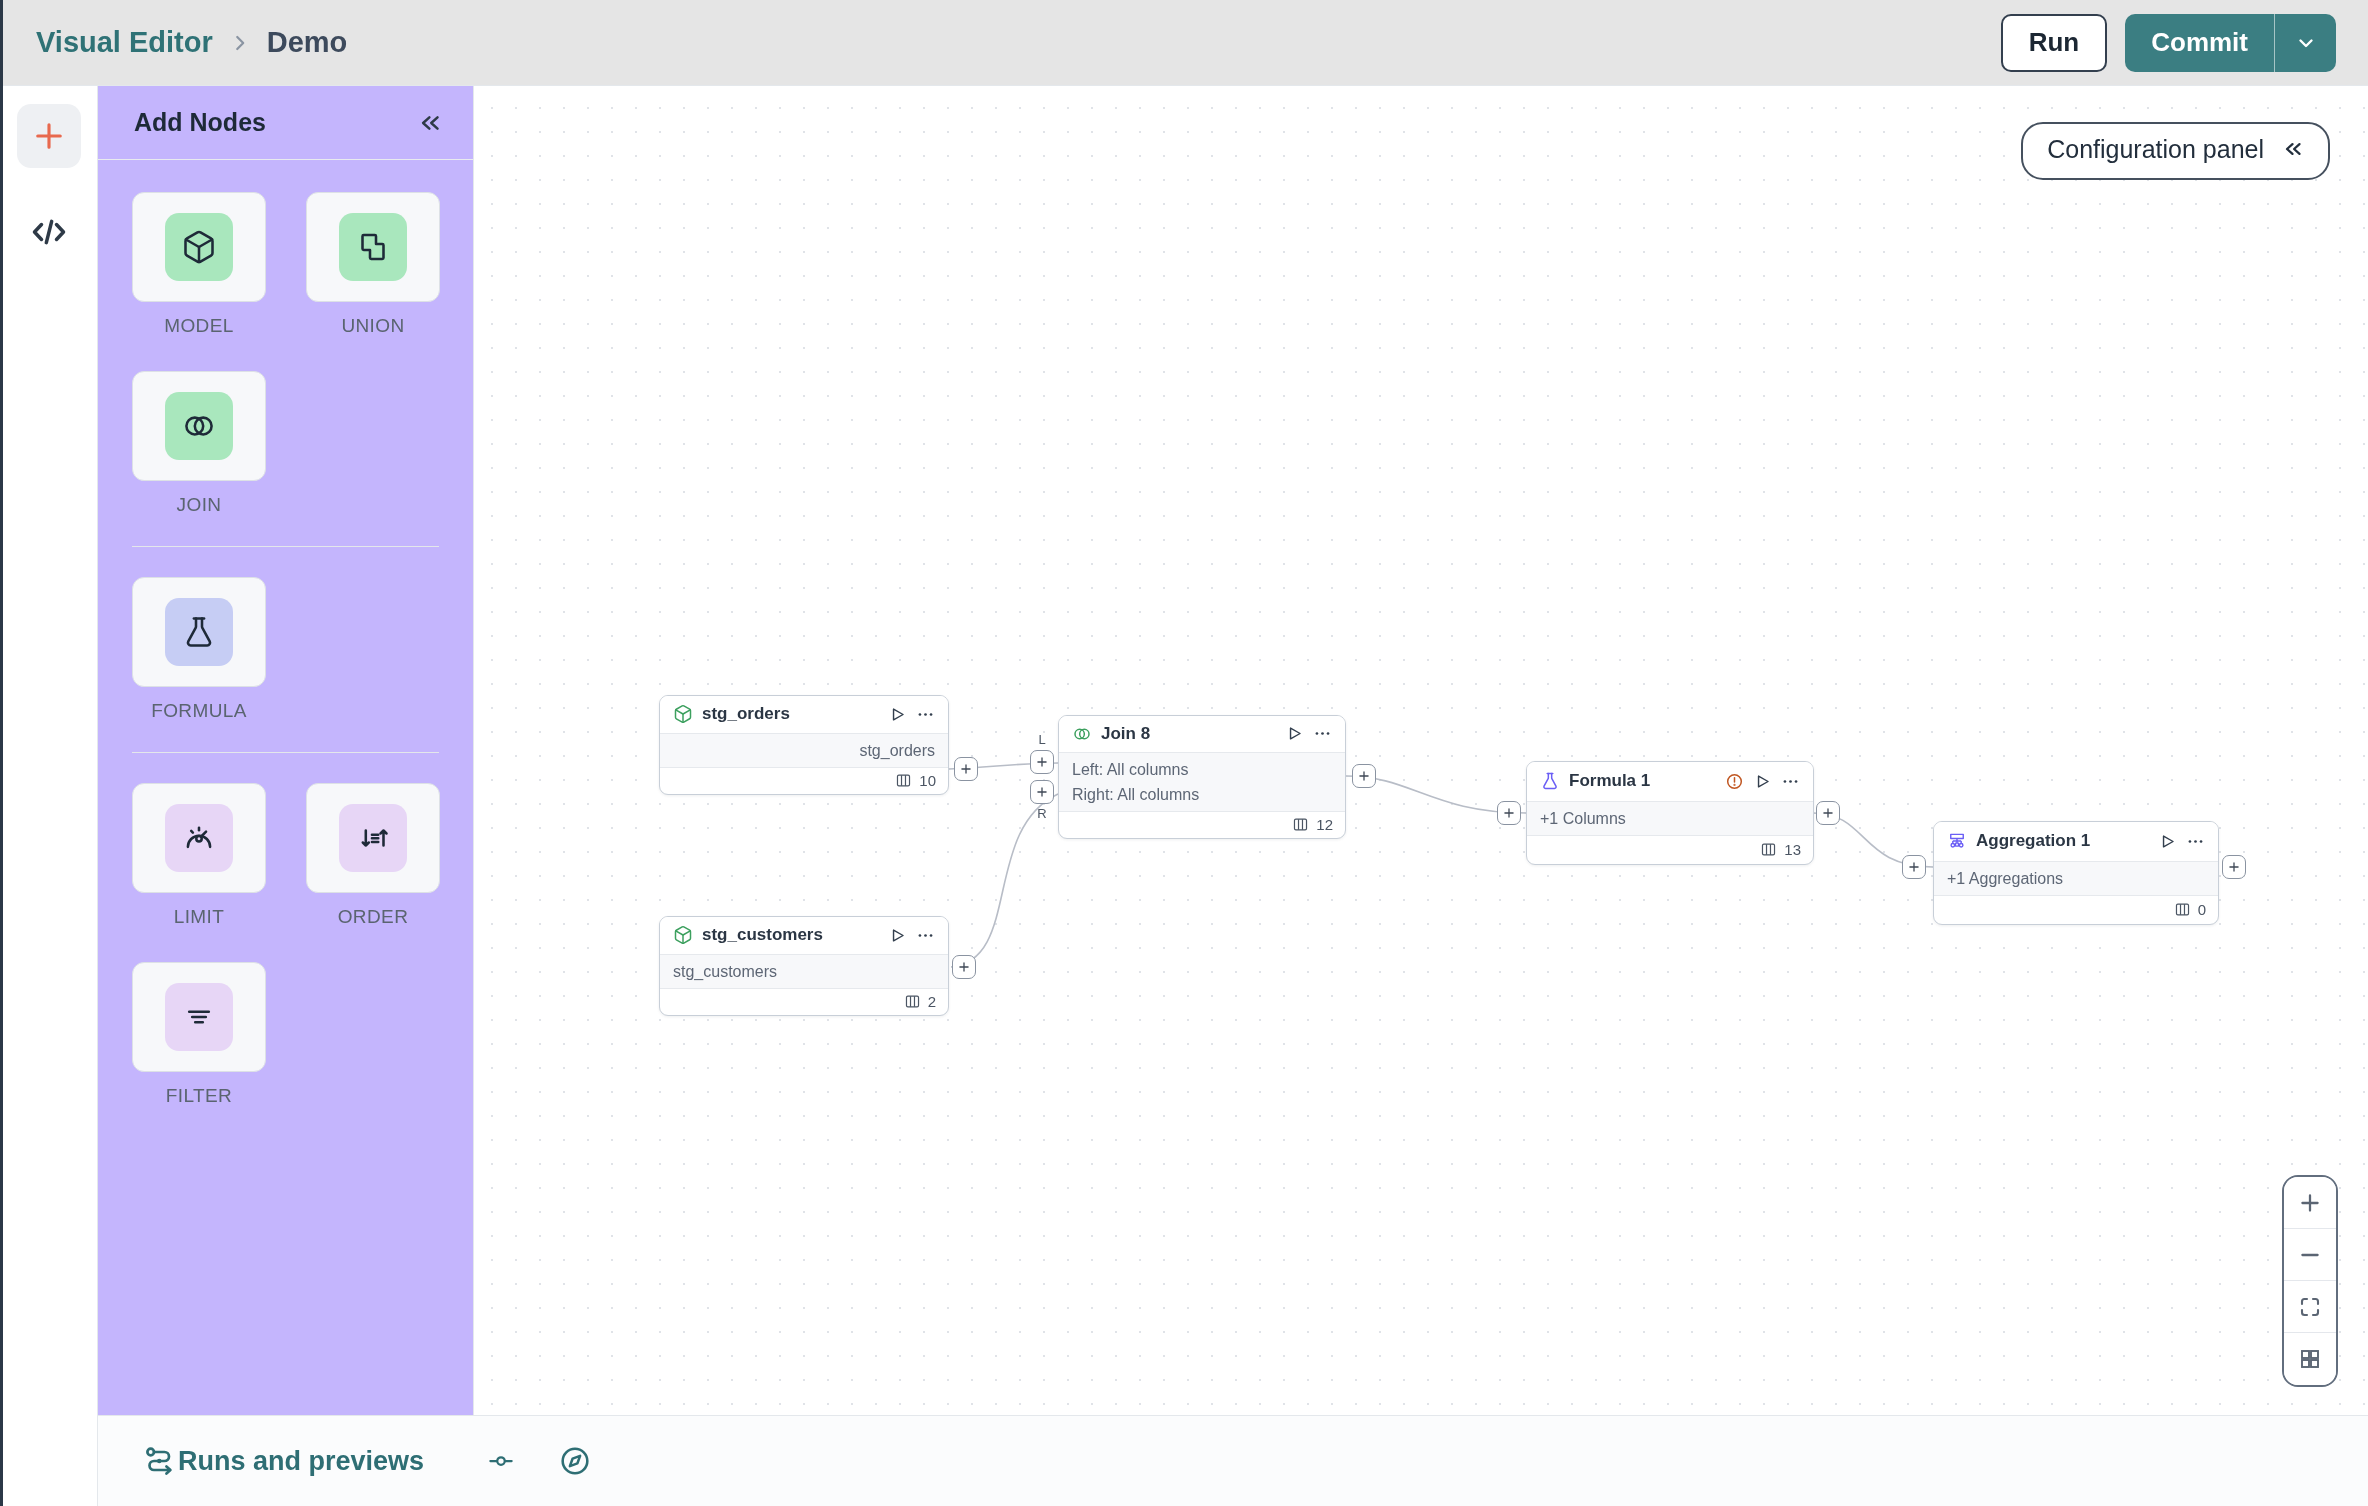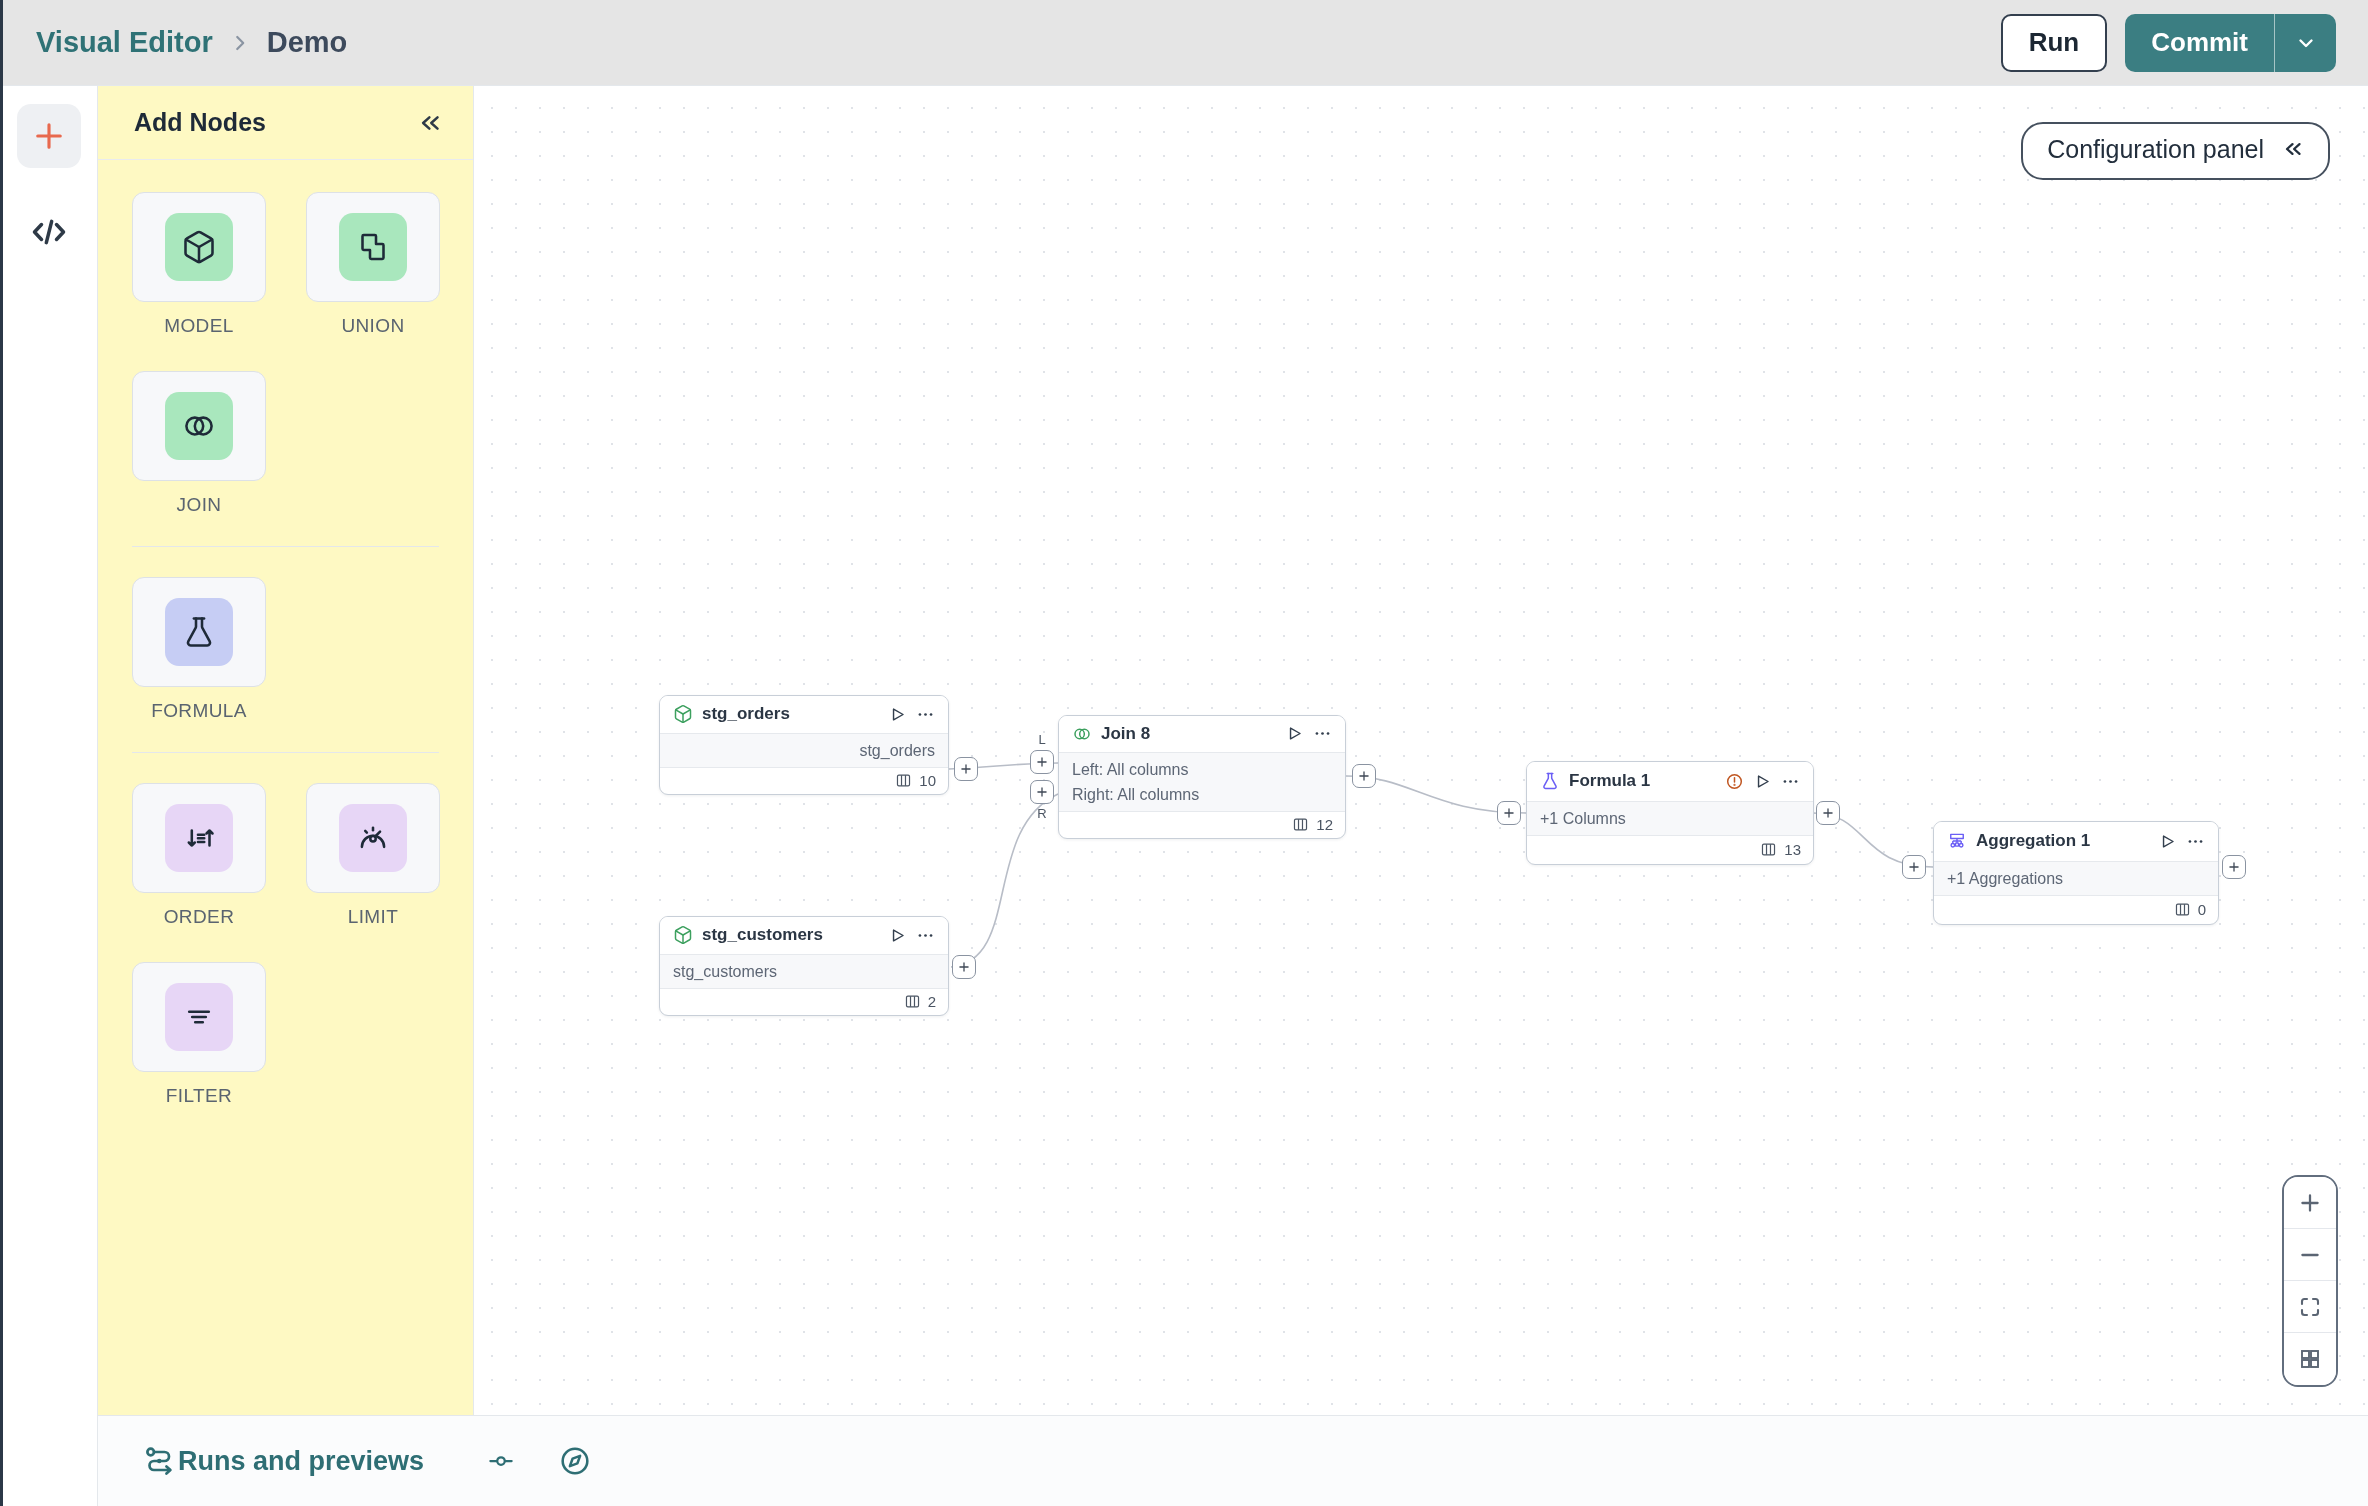--- a/index.html
+++ b/index.html
@@ -49,21 +49,21 @@
     color:#e8694e; display:flex; align-items:center; justify-content:center; cursor:pointer;
   }
   .rail-code {
     margin-top:38px; width:64px; height:52px; background:transparent; border:none;
     color:#2e3a47; display:flex; align-items:center; justify-content:center; cursor:pointer;
   }
 
   
   .palette {
     position:absolute; left:98px; top:86px; width:376px; height:1329px;
-    background:#fef9c3; border-right:1px solid #e4e8ec; z-index:10;
+    background:#c4b5fd; border-right:1px solid #e4e8ec; z-index:10;
   }
   .palette-head {
     height:74px; display:flex; align-items:center; padding:0 28px 0 36px;
     border-bottom:1px solid #e9ebef;
   }
   .palette-title { font-size:25px; font-weight:700; color:#1e2a38; }
   .palette-collapse { margin-left:auto; background:none; border:none; color:#2e3a47; cursor:pointer; }
   .palette-body { padding:32px 34px 0 34px; }
   .palette-grid { display:grid; grid-template-columns:repeat(2,134px); column-gap:40px; row-gap:34px; }
   .pal-item { display:flex; flex-direction:column; align-items:center; cursor:pointer; }
@@ -267,42 +267,42 @@
         <span class="pal-label">FORMULA</span>
       </div>
     </div>
 
     <hr class="pal-divider">
 
     <div class="palette-grid">
       <div class="pal-item">
         <div class="pal-card">
             <div class="pal-icon purple">
-          <svg width="36" height="36" viewBox="0 0 24 24" fill="none" stroke="currentColor" stroke-width="1.7" stroke-linecap="round" stroke-linejoin="round">
-                <path d="M7.2 7v10m0 0-2-2m2 2 2-2"></path>
-                <path d="M11.3 9.8h4.2M11.3 12.2h4.2M11.3 14.6h4.2"></path>
-                <path d="M19 17V7m0 0-2 2m2-2 2 2"></path>
-              </svg>
-        </div>
-          </div>
-        <span class="pal-label">ORDER</span>
-      </div>
-      <div class="pal-item">
-        <div class="pal-card">
-            <div class="pal-icon purple">
           <svg width="36" height="36" viewBox="0 0 24 24" fill="none" stroke="currentColor" stroke-width="1.7" stroke-linecap="round">
                 <circle cx="12" cy="12.5" r="1.8"></circle>
                 <path d="m13.5 11 3.2-3.2"></path>
                 <path d="M12 5.2v1.6"></path>
                 <path d="m6.8 7.3 1.1 1.1"></path>
                 <path d="M4.6 12.5a7.4 7.4 0 0 0 14.8 0" transform="rotate(180 12 15.2)"></path>
               </svg>
         </div>
           </div>
         <span class="pal-label">LIMIT</span>
+      </div>
+      <div class="pal-item">
+        <div class="pal-card">
+            <div class="pal-icon purple">
+          <svg width="36" height="36" viewBox="0 0 24 24" fill="none" stroke="currentColor" stroke-width="1.7" stroke-linecap="round" stroke-linejoin="round">
+                <path d="M7.2 7v10m0 0-2-2m2 2 2-2"></path>
+                <path d="M11.3 9.8h4.2M11.3 12.2h4.2M11.3 14.6h4.2"></path>
+                <path d="M19 17V7m0 0-2 2m2-2 2 2"></path>
+              </svg>
+        </div>
+          </div>
+        <span class="pal-label">ORDER</span>
       </div>
       <div class="pal-item">
         <div class="pal-card">
             <div class="pal-icon purple">
           <svg width="36" height="36" viewBox="0 0 24 24" fill="none" stroke="currentColor" stroke-width="1.8" stroke-linecap="round">
                 <path d="M5.5 8.5h13M7.5 12h9M9.5 15.5h5"></path>
               </svg>
         </div>
           </div>
         <span class="pal-label">FILTER</span>

